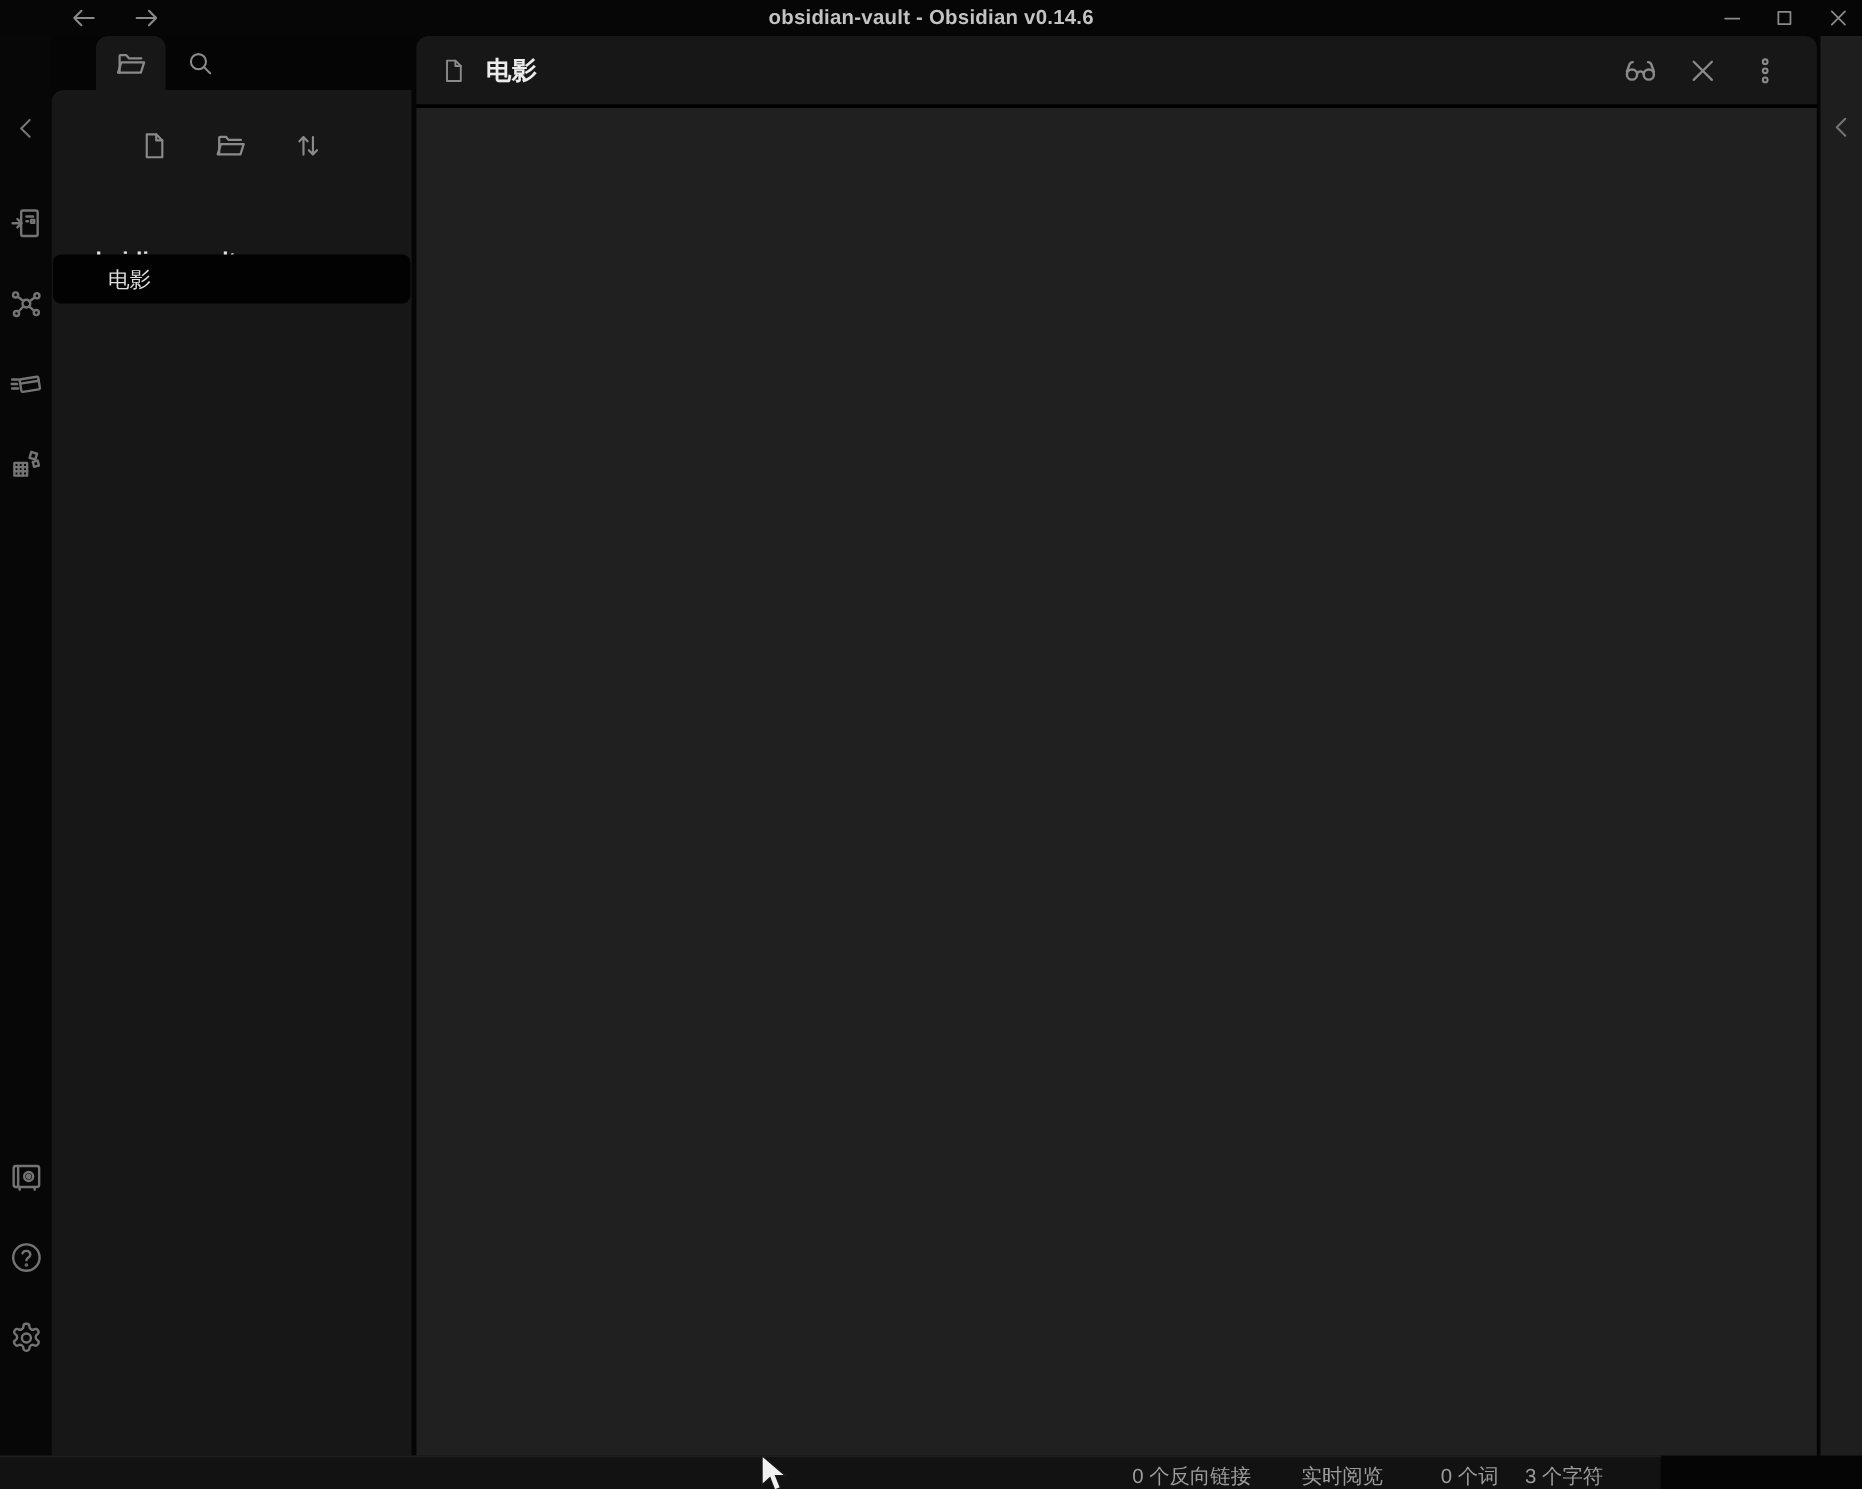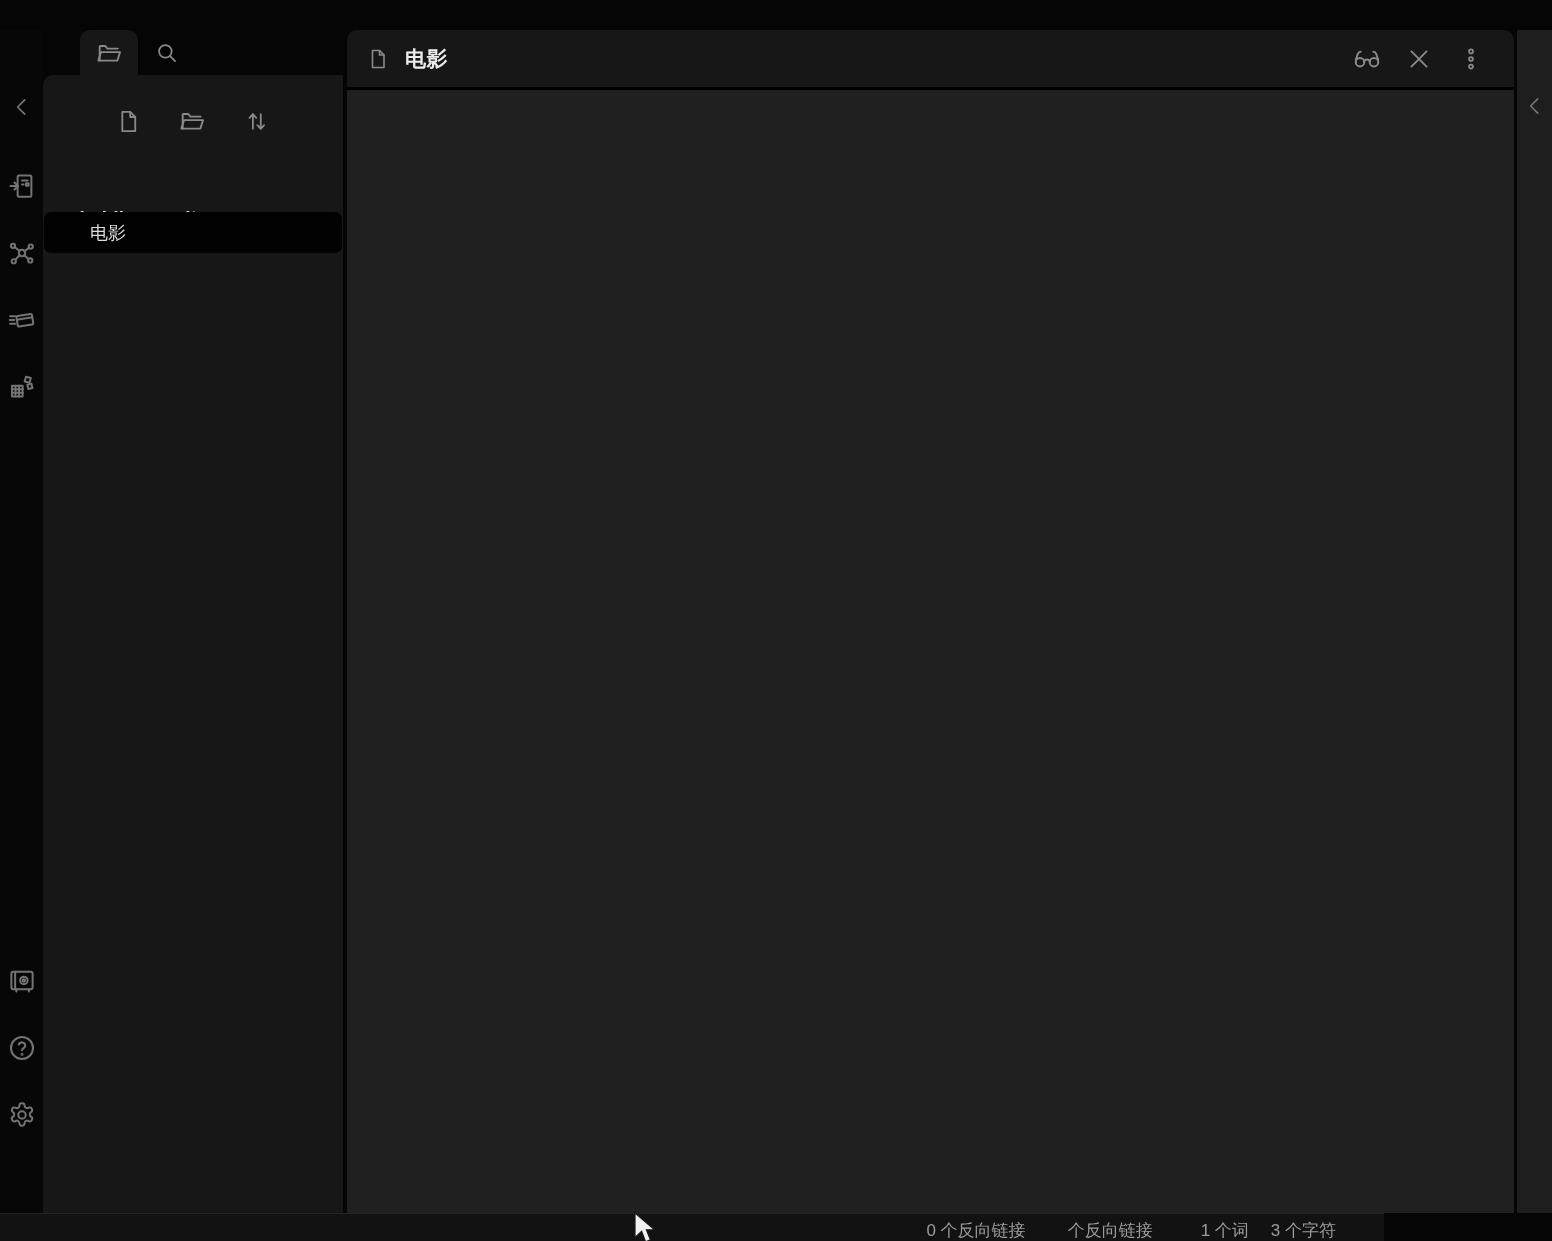--- a/index.html
+++ b/index.html
@@ -64,20 +64,48 @@
   #status-chars { margin-left:22px; }
 
   
   #cursor { position:absolute; left:633px; top:1211px; }
 </style>
 </head>
 <body>
 
 <div id="window">
 
+  <div id="titlebar">
+    <div class="nav-arrow" id="nav-back">
+      <svg width="26" height="26" viewBox="0 0 24 24" class="ic">
+          <path d="M4.5 12h15M10 6.5L4.5 12l5.5 5.5"></path>
+        </svg>
+    </div>
+    <div class="nav-arrow" id="nav-fwd">
+      <svg width="26" height="26" viewBox="0 0 24 24" class="ic">
+          <path d="M4.5 12h15M14 6.5l5.5 5.5L14 17.5"></path>
+        </svg>
+    </div>
+    <div id="win-title">obsidian-vault - Obsidian v0.14.6</div>
+    <div class="win-ctl" id="ctl-min">
+      <svg width="22" height="22" viewBox="0 0 24 24" class="ic">
+          <path d="M5 12.5h13"></path>
+        </svg>
+    </div>
+    <div class="win-ctl" id="ctl-max">
+      <svg width="22" height="22" viewBox="0 0 24 24" class="ic">
+          <rect x="6.5" y="6.5" width="11" height="11"></rect>
+        </svg>
+    </div>
+    <div class="win-ctl" id="ctl-close">
+      <svg width="22" height="22" viewBox="0 0 24 24" class="ic">
+          <path d="M6 6l12 12M18 6L6 18"></path>
+        </svg>
+    </div>
+  </div>
 
   <div id="ribbon">
     <div class="ribbon-btn" style="top:59px">
       <svg width="26" height="26" viewBox="0 0 24 24" class="ic ic-dim">
           <path d="M14.5 5.5L8 12l6.5 6.5"></path>
         </svg>
     </div>
     <div class="ribbon-btn" style="top:138px">
       <svg width="30" height="30" viewBox="0 0 24 24" class="ic ic-dim">
         <rect x="8.5" y="3.5" width="11" height="17" rx="1.2"></rect>
@@ -240,22 +268,22 @@
   <div id="right-strip">
     <div id="right-collapse">
       <svg width="26" height="26" viewBox="0 0 24 24" class="ic ic-dim">
           <path d="M14.5 5.5L8 12l6.5 6.5"></path>
         </svg>
     </div>
   </div>
 
   <div id="statusbar">
     <span class="status-item" id="status-backlinks">0 个反向链接</span>
-    <span class="status-item" id="status-mode">个反向链接</span>
-    <span class="status-item" id="status-words">1 个词</span>
+    <span class="status-item" id="status-mode">实时阅览</span>
+    <span class="status-item" id="status-words">0 个词</span>
     <span class="status-item" id="status-chars">3 个字符</span>
   </div>
 
   <div id="cursor">
     <svg width="26" height="34" viewBox="0 0 13 17">
       <path d="M1 1 L1 13.2 L4.3 10.2 L6.3 15.4 L8.7 14.4 L6.7 9.4 L10.8 9.4 Z" fill="#f2f2f2" stroke="#1a1a1a" stroke-width="0.6"></path>
     </svg>
   </div>
 
 </div>

